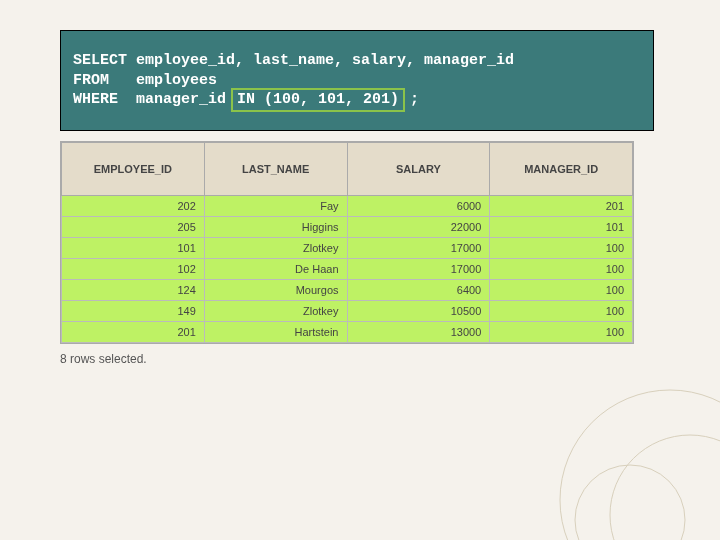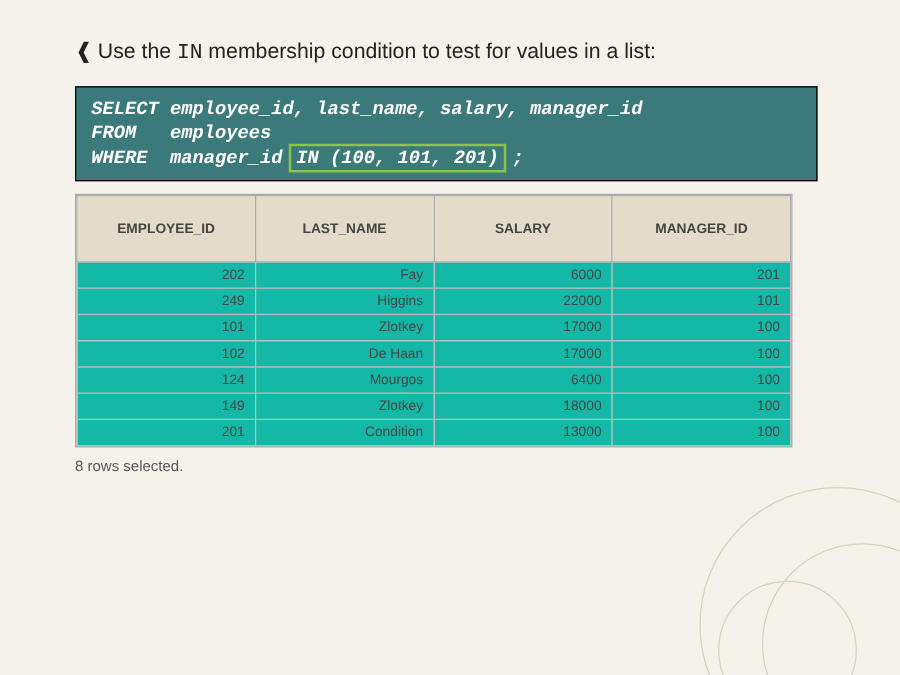--- a/index.html
+++ b/index.html
@@ -36,27 +36,26 @@
   }
   .bullet-line .mono {
     font-family: "Courier New", monospace;
   }
   .sql-box {
     background: #3b7a7a;
     color: #fff;
     font-family: "Courier New", monospace;
     font-size: 15px;
     font-weight: bold;
-    padding: 8px 12px;
+    padding: 20px 12px;
     border: 1px solid #000;
     white-space: pre;
     line-height: 1.3;
     width: 568px;
     margin-bottom: 10px;
-    font-style: italic;
   }
   .sql-box .highlight {
     display: inline-block;
     border: 2px solid #8bc34a;
     padding: 0 4px;
     margin: -2px -4px;
   }
   .result-wrap {
     border: 1px solid #aaa;
     width: 572px;
@@ -74,21 +73,21 @@
     text-align: center;
     border: 1px solid #aaa;
     padding: 20px 6px;
     font-size: 11px;
   }
   .result-table td {
     border: 1px solid #bbb;
     padding: 2px 8px;
     text-align: right;
     color: #444;
-    background: #14b8a6;
+    background: #bef264;
     font-size: 11px;
     height: 16px;
   }
   .result-table td.lname {
     text-align: right;
   }
   .rows-selected {
     font-size: 12px;
     color: #555;
     margin-top: 8px;
@@ -101,23 +100,20 @@
     height: 200px;
     pointer-events: none;
   }
 </style>
 </head>
 <body>
 
 <div class="slide">
 
 
-  <p class="bullet-line">
-    <span class="bullet">❰</span><span>Use the </span><span class="mono">IN</span><span> membership condition to test for values in a list:</span>
-  </p>
 
   <div class="sql-box"><span>SELECT employee_id, last_name, salary, manager_id</span>
 <span>FROM   employees</span>
 <span>WHERE  manager_id </span><span class="highlight">IN (100, 101, 201)</span><span> ;</span></div>
 
   <div class="result-wrap">
     <table class="result-table">
       <thead>
         <tr>
           <th>EMPLOYEE_ID</th>
@@ -127,21 +123,21 @@
         </tr>
       </thead>
       <tbody id="tbody">
           <tr>
             <td>202</td>
             <td class="lname">Fay</td>
             <td>6000</td>
             <td>201</td>
           </tr>
           <tr>
-            <td>249</td>
+            <td>205</td>
             <td class="lname">Higgins</td>
             <td>22000</td>
             <td>101</td>
           </tr>
           <tr>
             <td>101</td>
             <td class="lname">Zlotkey</td>
             <td>17000</td>
             <td>100</td>
           </tr>
@@ -153,26 +149,26 @@
           </tr>
           <tr>
             <td>124</td>
             <td class="lname">Mourgos</td>
             <td>6400</td>
             <td>100</td>
           </tr>
           <tr>
             <td>149</td>
             <td class="lname">Zlotkey</td>
-            <td>18000</td>
+            <td>10500</td>
             <td>100</td>
           </tr>
           <tr>
             <td>201</td>
-            <td class="lname">Condition</td>
+            <td class="lname">Hartstein</td>
             <td>13000</td>
             <td>100</td>
           </tr>
         </tbody>
     </table>
   </div>
 
   <div class="rows-selected">8 rows selected.</div>
 
 </div>

